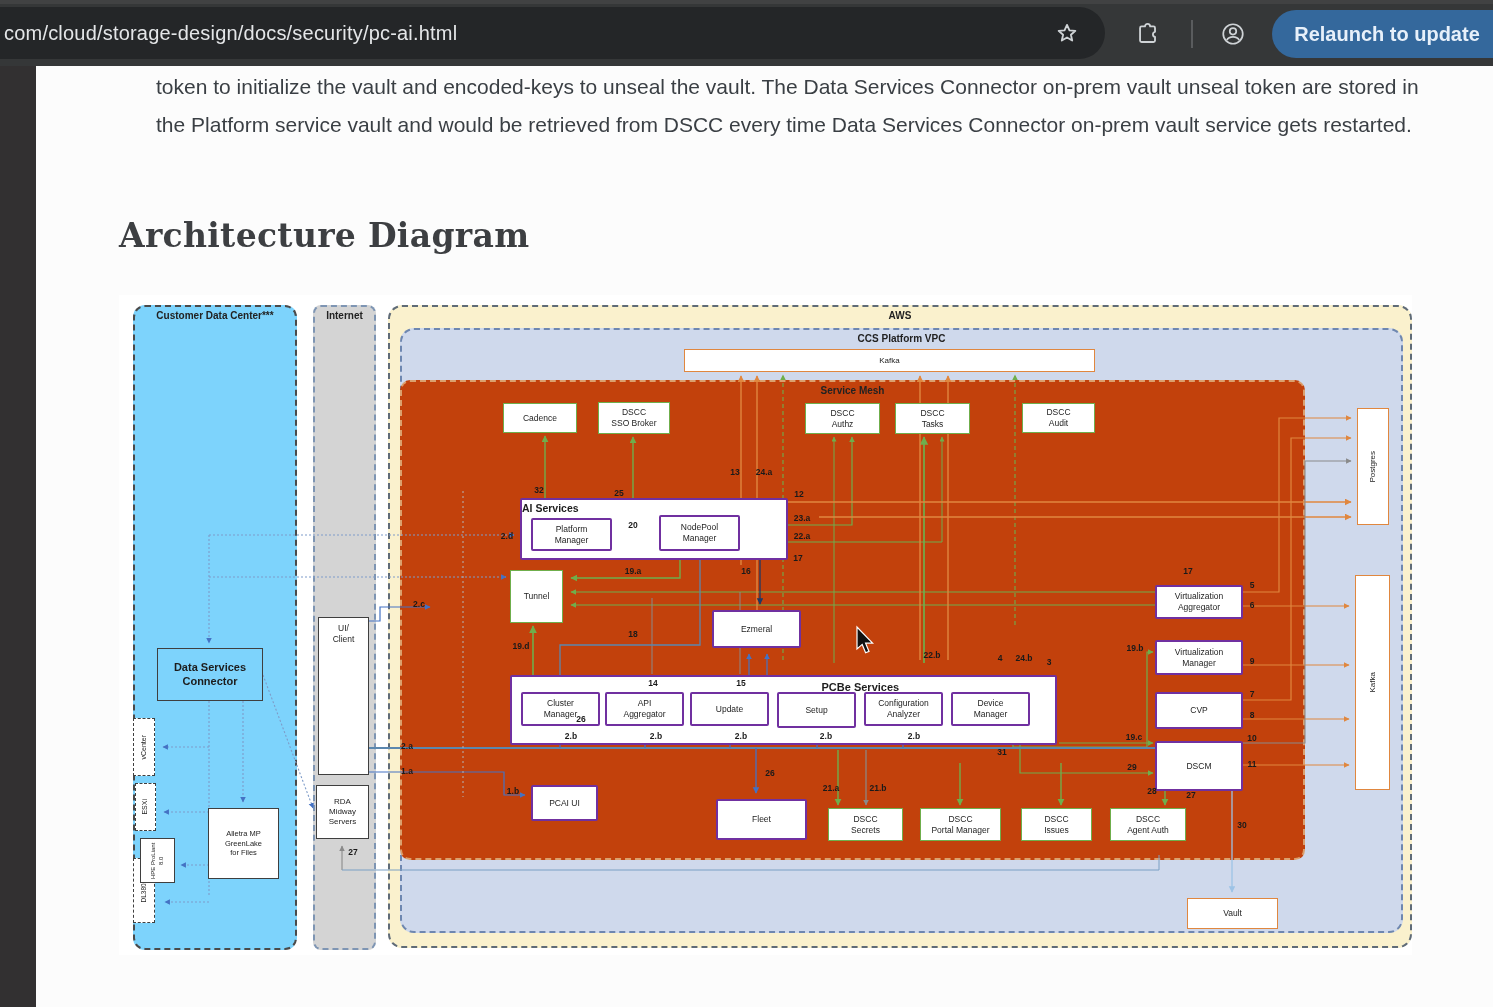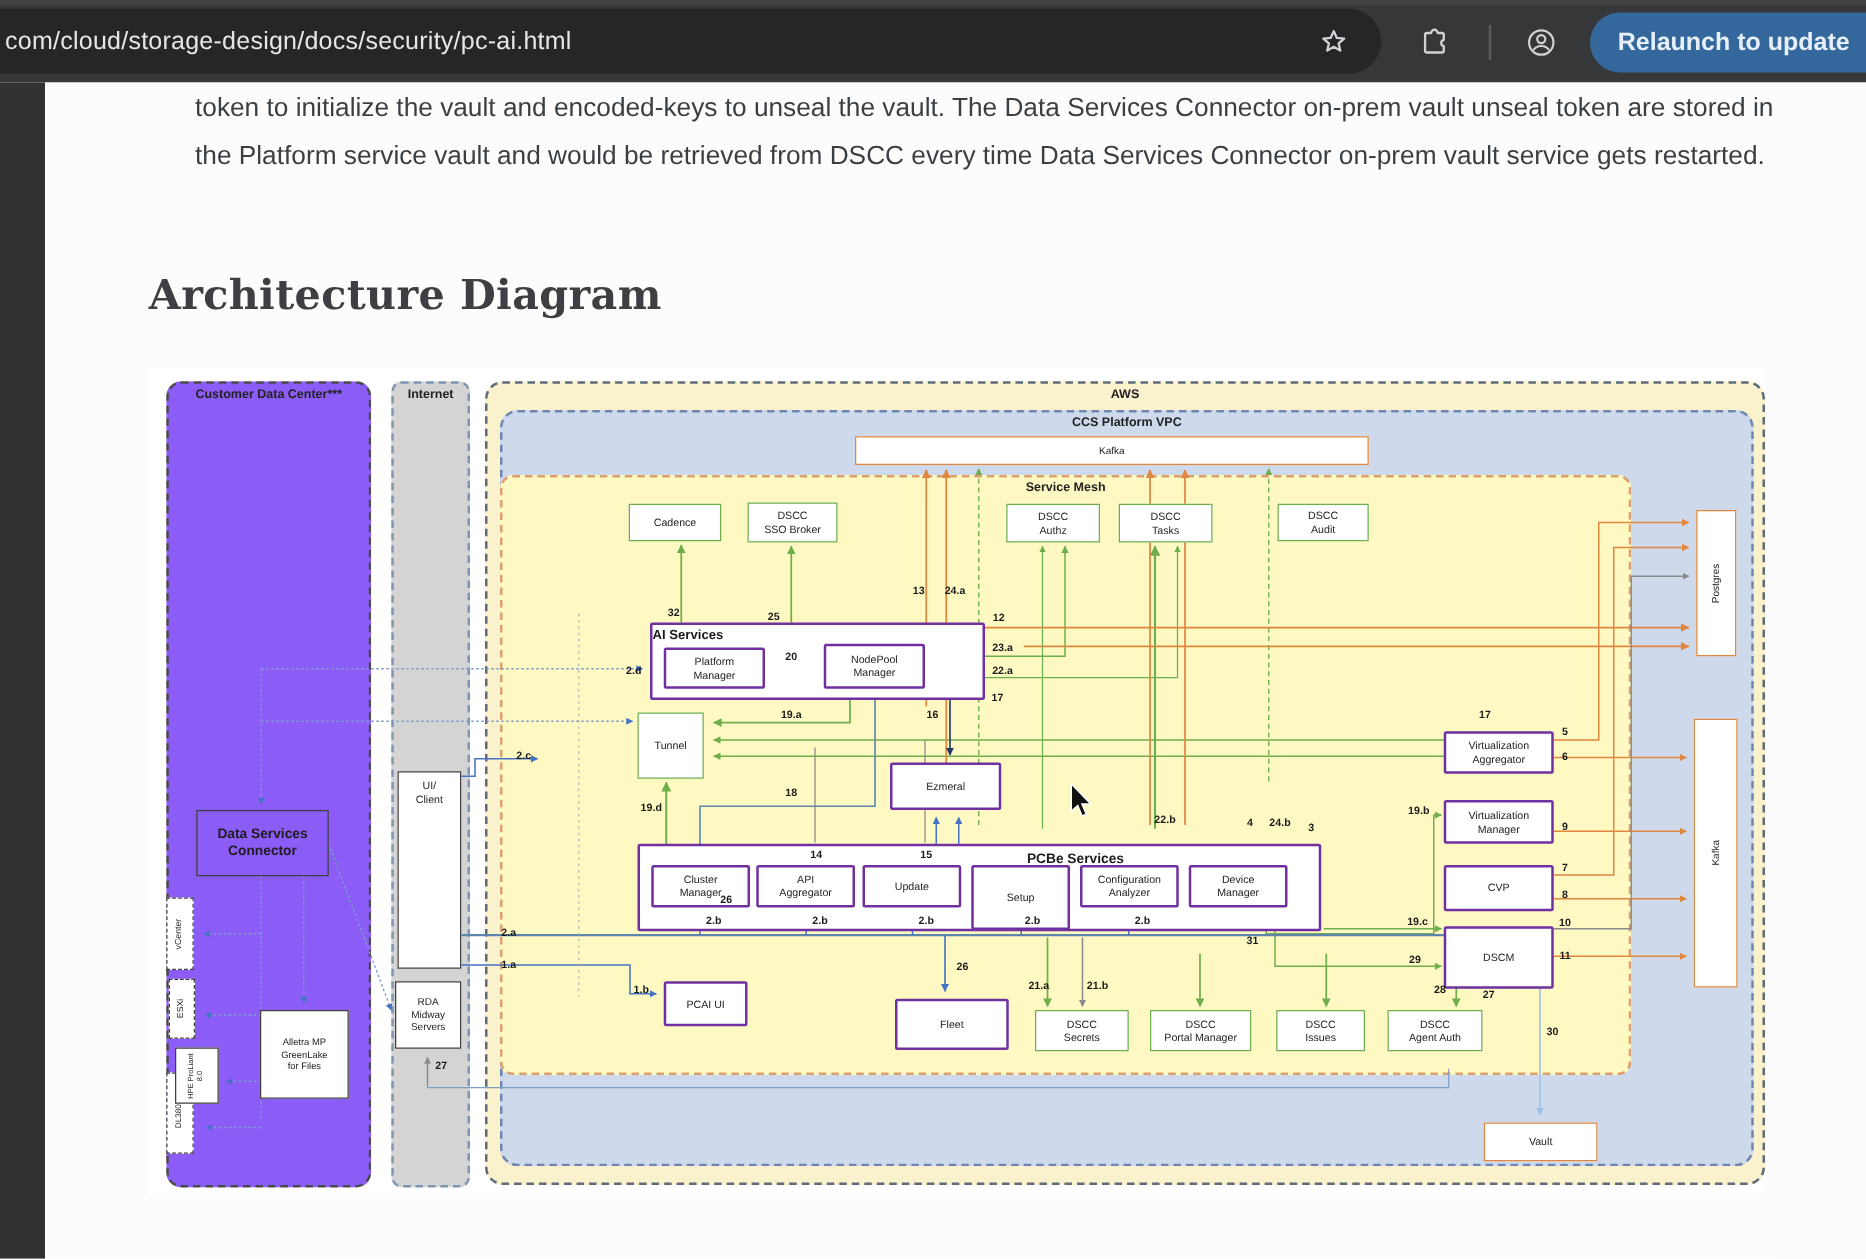--- a/index.html
+++ b/index.html
@@ -27,25 +27,25 @@
   .page-heading{position:absolute;left:119px;top:216px;margin:0;font-family:"DejaVu Serif",serif;
                 font-size:33px;font-weight:700;color:#3d3f42;letter-spacing:.3px}
 
   
   .diagram{position:absolute;left:119px;top:295px;width:1293px;height:660px;background:#fff}
   .dg-layer{position:absolute;left:0;top:0;width:100%;height:100%}
   svg.lines{position:absolute;left:0;top:0;z-index:2}
   .layer-containers{z-index:1}.layer-nodes{z-index:3}.layer-numbers{z-index:4}.layer-cursor{z-index:5}
 
   .dg-box{position:absolute;box-sizing:border-box}
-  .c-customer{background:#8b5cf6;border:2px dashed #4a4a4a;border-radius:12px}
+  .c-customer{background:#7dd3fc;border:2px dashed #4a4a4a;border-radius:12px}
   .c-internet{background:#d4d4d4;border:2px dashed #7e95b3;border-radius:8px}
   .c-aws{background:#faf1cd;border:2px dashed #5f6b77;border-radius:14px}
   .c-vpc{background:#cfd9ec;border:2px dashed #6e87b0;border-radius:14px}
-  .c-mesh{background:#fef9c3;border:2px dashed #dba06e;border-radius:10px}
+  .c-mesh{background:#c2410c;border:2px dashed #dba06e;border-radius:10px}
   .ctitle{position:absolute;top:3px;left:0;right:0;text-align:center;font-size:10px;
           font-weight:700;color:#222}
 
   .dg-node{position:absolute;box-sizing:border-box;background:#fff;display:flex;align-items:center;
            justify-content:center;text-align:center;font-size:8.5px;color:#1d1d1d;line-height:1.25}
   .nlabel{white-space:pre-line}
   .greenb{border:1.5px solid #6fae4c}
   .purpleb{border:2.5px solid #7030a0;border-radius:2px}
   .orangeb{border:1.5px solid #e0873f}
   .darkb{border:1.6px solid #3f3f3f}
@@ -256,21 +256,21 @@
         <span class="nlabel">Cluster
 Manager</span>
       </div>
       <div class="dg-node purpleb" style="left: 486px; top: 397px; width: 79px; height: 34px;">
         <span class="nlabel">API
 Aggregator</span>
       </div>
       <div class="dg-node purpleb" style="left: 571px; top: 397px; width: 79px; height: 34px;">
         <span class="nlabel">Update</span>
       </div>
-      <div class="dg-node purpleb" style="left: 658px; top: 397px; width: 79px; height: 52px;">
+      <div class="dg-node purpleb" style="left: 658px; top: 397px; width: 79px; height: 36px;">
         <span class="nlabel">Setup</span>
       </div>
       <div class="dg-node purpleb" style="left: 745px; top: 397px; width: 79px; height: 34px;">
         <span class="nlabel">Configuration
 Analyzer</span>
       </div>
       <div class="dg-node purpleb" style="left: 832px; top: 397px; width: 79px; height: 34px;">
         <span class="nlabel">Device
 Manager</span>
       </div>

